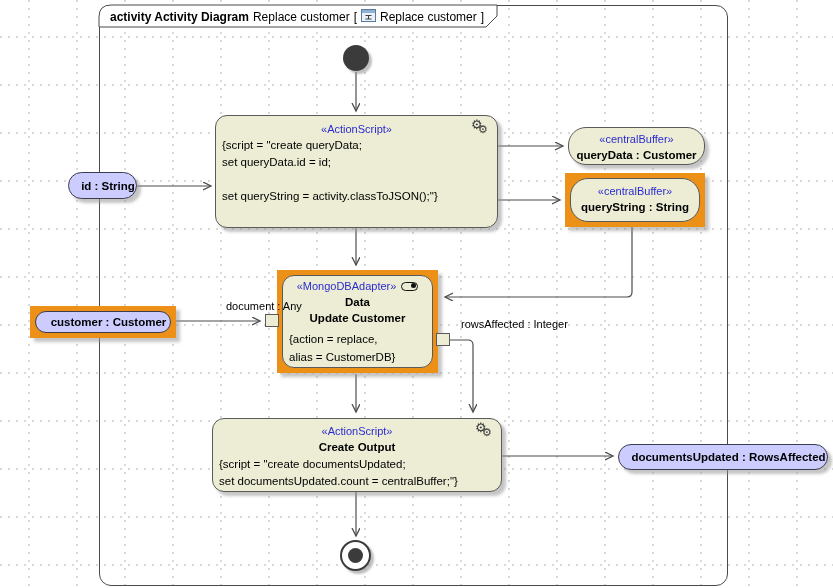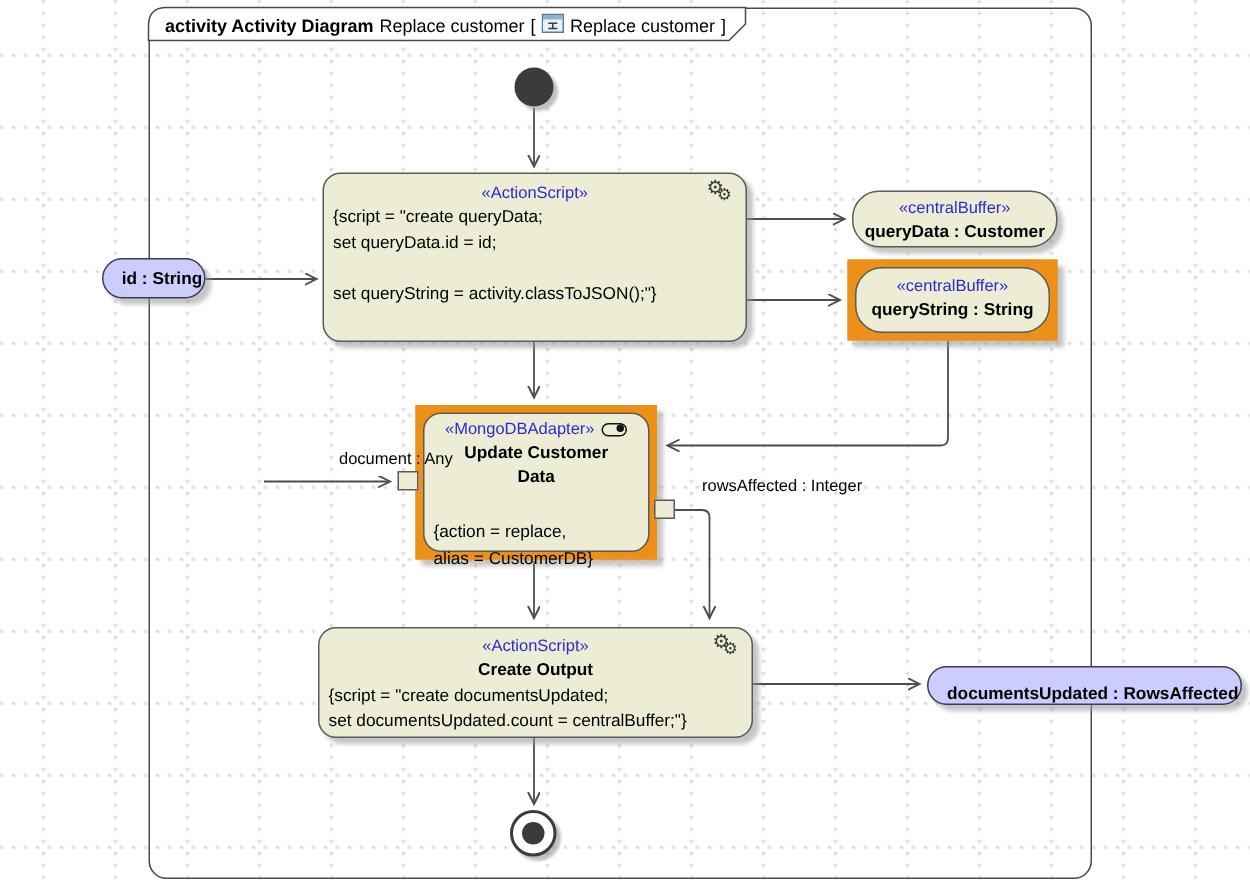--- a/index.html
+++ b/index.html
@@ -108,46 +108,51 @@
       <div class="atitle">queryString : String</div>
     </div>
   </div>
 
   <div class="hl" style="left:277px;top:270px;width:161px;height:103px;">
     <div class="node action" style="padding-top:2px;">
       <div class="stereo">
         <span>«MongoDBAdapter»</span>
         <span class="adapter-icon"></span>
       </div>
+      <div class="atitle" style="line-height:16px;">Data</div>
       <div class="atitle" style="line-height:16px;">Update Customer</div>
-      <div class="atitle" style="line-height:16px;">Data</div>
-      <div class="script-line" style="line-height:18px;height:18px;margin-top:20px;">{action = replace,</div>
+      <div class="script-line" style="line-height:18px;height:18px;margin-top:4px;">{action = replace,</div>
       <div class="script-line" style="line-height:18px;height:18px;">alias = CustomerDB}</div>
     </div>
   </div>
 
   <div class="pin" style="left:265px;top:314px;"></div>
   <div class="pin" style="left:436px;top:333px;"></div>
 
+  <div class="hl" style="left:30px;top:306px;width:146px;height:32px;">
+    <div class="node obj">
+      <span>customer : Customer</span>
+    </div>
+  </div>
 
   <div class="edge-label" style="left:186px;top:300px;width:80px;text-align:left;margin-left:40px;">document : Any</div>
-  <div class="edge-label" style="left:468px;top:318px;">rowsAffected : Integer</div>
+  <div class="edge-label" style="left:433px;top:318px;padding-left:28px;">rowsAffected : Integer</div>
 
   <div class="node action shadowed" style="left:212px;top:418px;width:290px;height:74px;padding-top:4px;">
     <div class="gears">
         <span class="g1">⚙</span>
         <span class="g2">⚙</span>
       </div>
     <div class="stereo">«ActionScript»</div>
     <div class="atitle">Create Output</div>
     <div class="script-line">{script = "create documentsUpdated;</div>
     <div class="script-line">set documentsUpdated.count = centralBuffer;"}</div>
   </div>
 
-  <div class="node obj shadowed" style="left:618px;top:444px;width:210px;height:26px;align-items:flex-end;">
+  <div class="node obj shadowed" style="left:618px;top:444px;width:210px;height:26px;">
     <span>documentsUpdated : RowsAffected</span>
   </div>
 
   <div class="final-node">
       <div class="dot"></div>
     </div>
 
 </div>
 
 </body></html>

